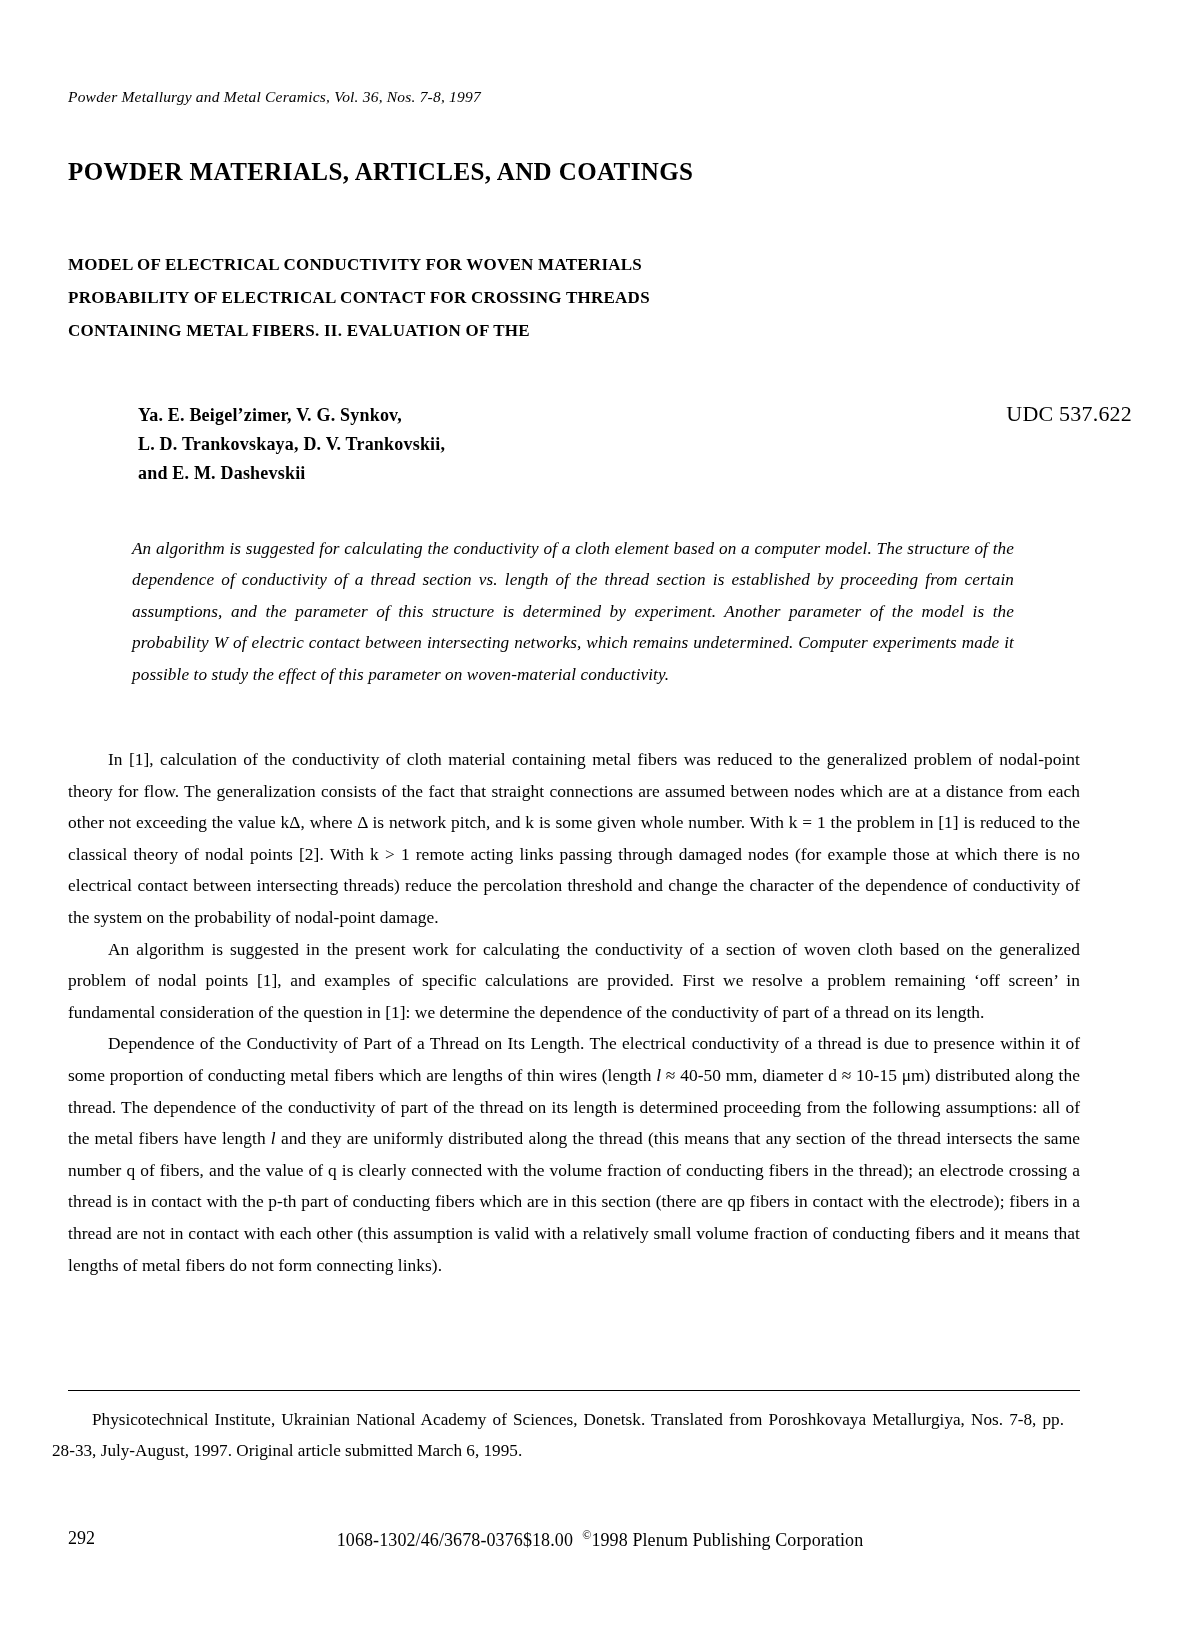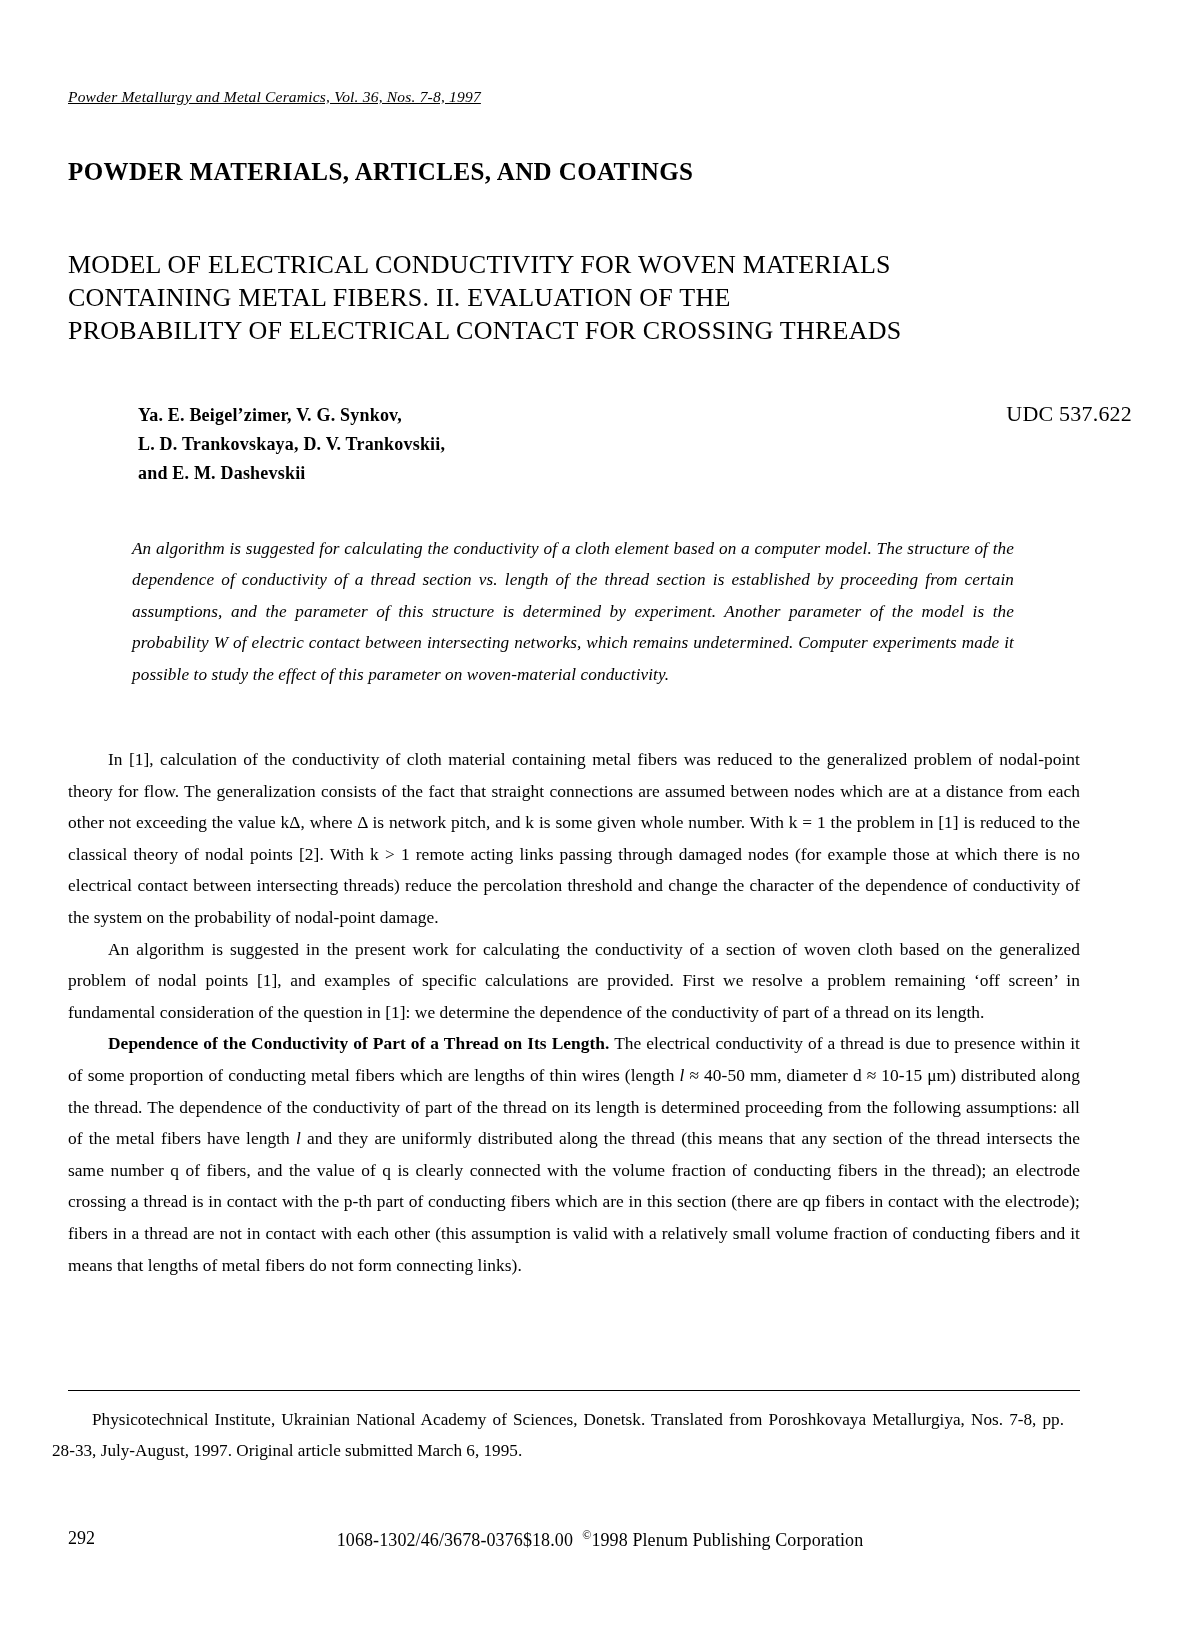--- a/index.html
+++ b/index.html
@@ -26,43 +26,42 @@
 
   
   .running-head {
     position: absolute;
     left: 68px;
     top: 88px;
     font-style: italic;
     font-size: 15.5px;
     letter-spacing: 0.2px;
     white-space: nowrap;
-    text-decoration: underline;
   }
 
   
   .section-header {
     position: absolute;
     left: 68px;
     top: 158px;
     font-size: 25px;
     font-weight: bold;
     letter-spacing: 0.4px;
     white-space: nowrap;
     text-align: center;
   }
 
   
   .article-title {
     position: absolute;
     left: 68px;
     top: 248px;
     width: 840px;
-    font-size: 26px;
-    font-weight: normal;
+    font-size: 17px;
+    font-weight: bold;
     line-height: 33px;
     letter-spacing: 0.25px;
   }
   .article-title .tline { display: block; white-space: nowrap; }
 
   
   .author-block {
     position: absolute;
     left: 138px;
     top: 401px;
@@ -102,21 +101,21 @@
     width: 1012px;
     font-size: 17.4px;
     line-height: 31.6px;
     text-align: justify;
     letter-spacing: 0.05px;
   }
   .body-text p {
     margin: 0;
     text-indent: 40px;
   }
-  .runin { font-weight: bold; }
+  .runin { font-weight: normal; }
   .it { font-style: italic; }
 
   
   .foot-rule {
     position: absolute;
     left: 68px;
     top: 1390px;
     width: 1012px;
     height: 1px;
     background: #000000;
@@ -154,22 +153,22 @@
 <body>
 
 <div class="page">
 
   <div class="running-head">Powder Metallurgy and Metal Ceramics, Vol. 36, Nos. 7-8, 1997</div>
 
   <div class="section-header">POWDER MATERIALS, ARTICLES, AND COATINGS</div>
 
   <div class="article-title">
     <span class="tline">MODEL OF ELECTRICAL CONDUCTIVITY FOR WOVEN MATERIALS</span>
+    <span class="tline">PROBABILITY OF ELECTRICAL CONTACT FOR CROSSING THREADS</span>
     <span class="tline">CONTAINING METAL FIBERS. II. EVALUATION OF THE</span>
-    <span class="tline">PROBABILITY OF ELECTRICAL CONTACT FOR CROSSING THREADS</span>
   </div>
 
   <div class="author-block">
     <span class="aline">Ya. E. Beigel’zimer, V. G. Synkov,</span>
     <span class="aline">L. D. Trankovskaya, D. V. Trankovskii,</span>
     <span class="aline">and E. M. Dashevskii</span>
   </div>
 
   <div class="udc">UDC 537.622</div>
 

